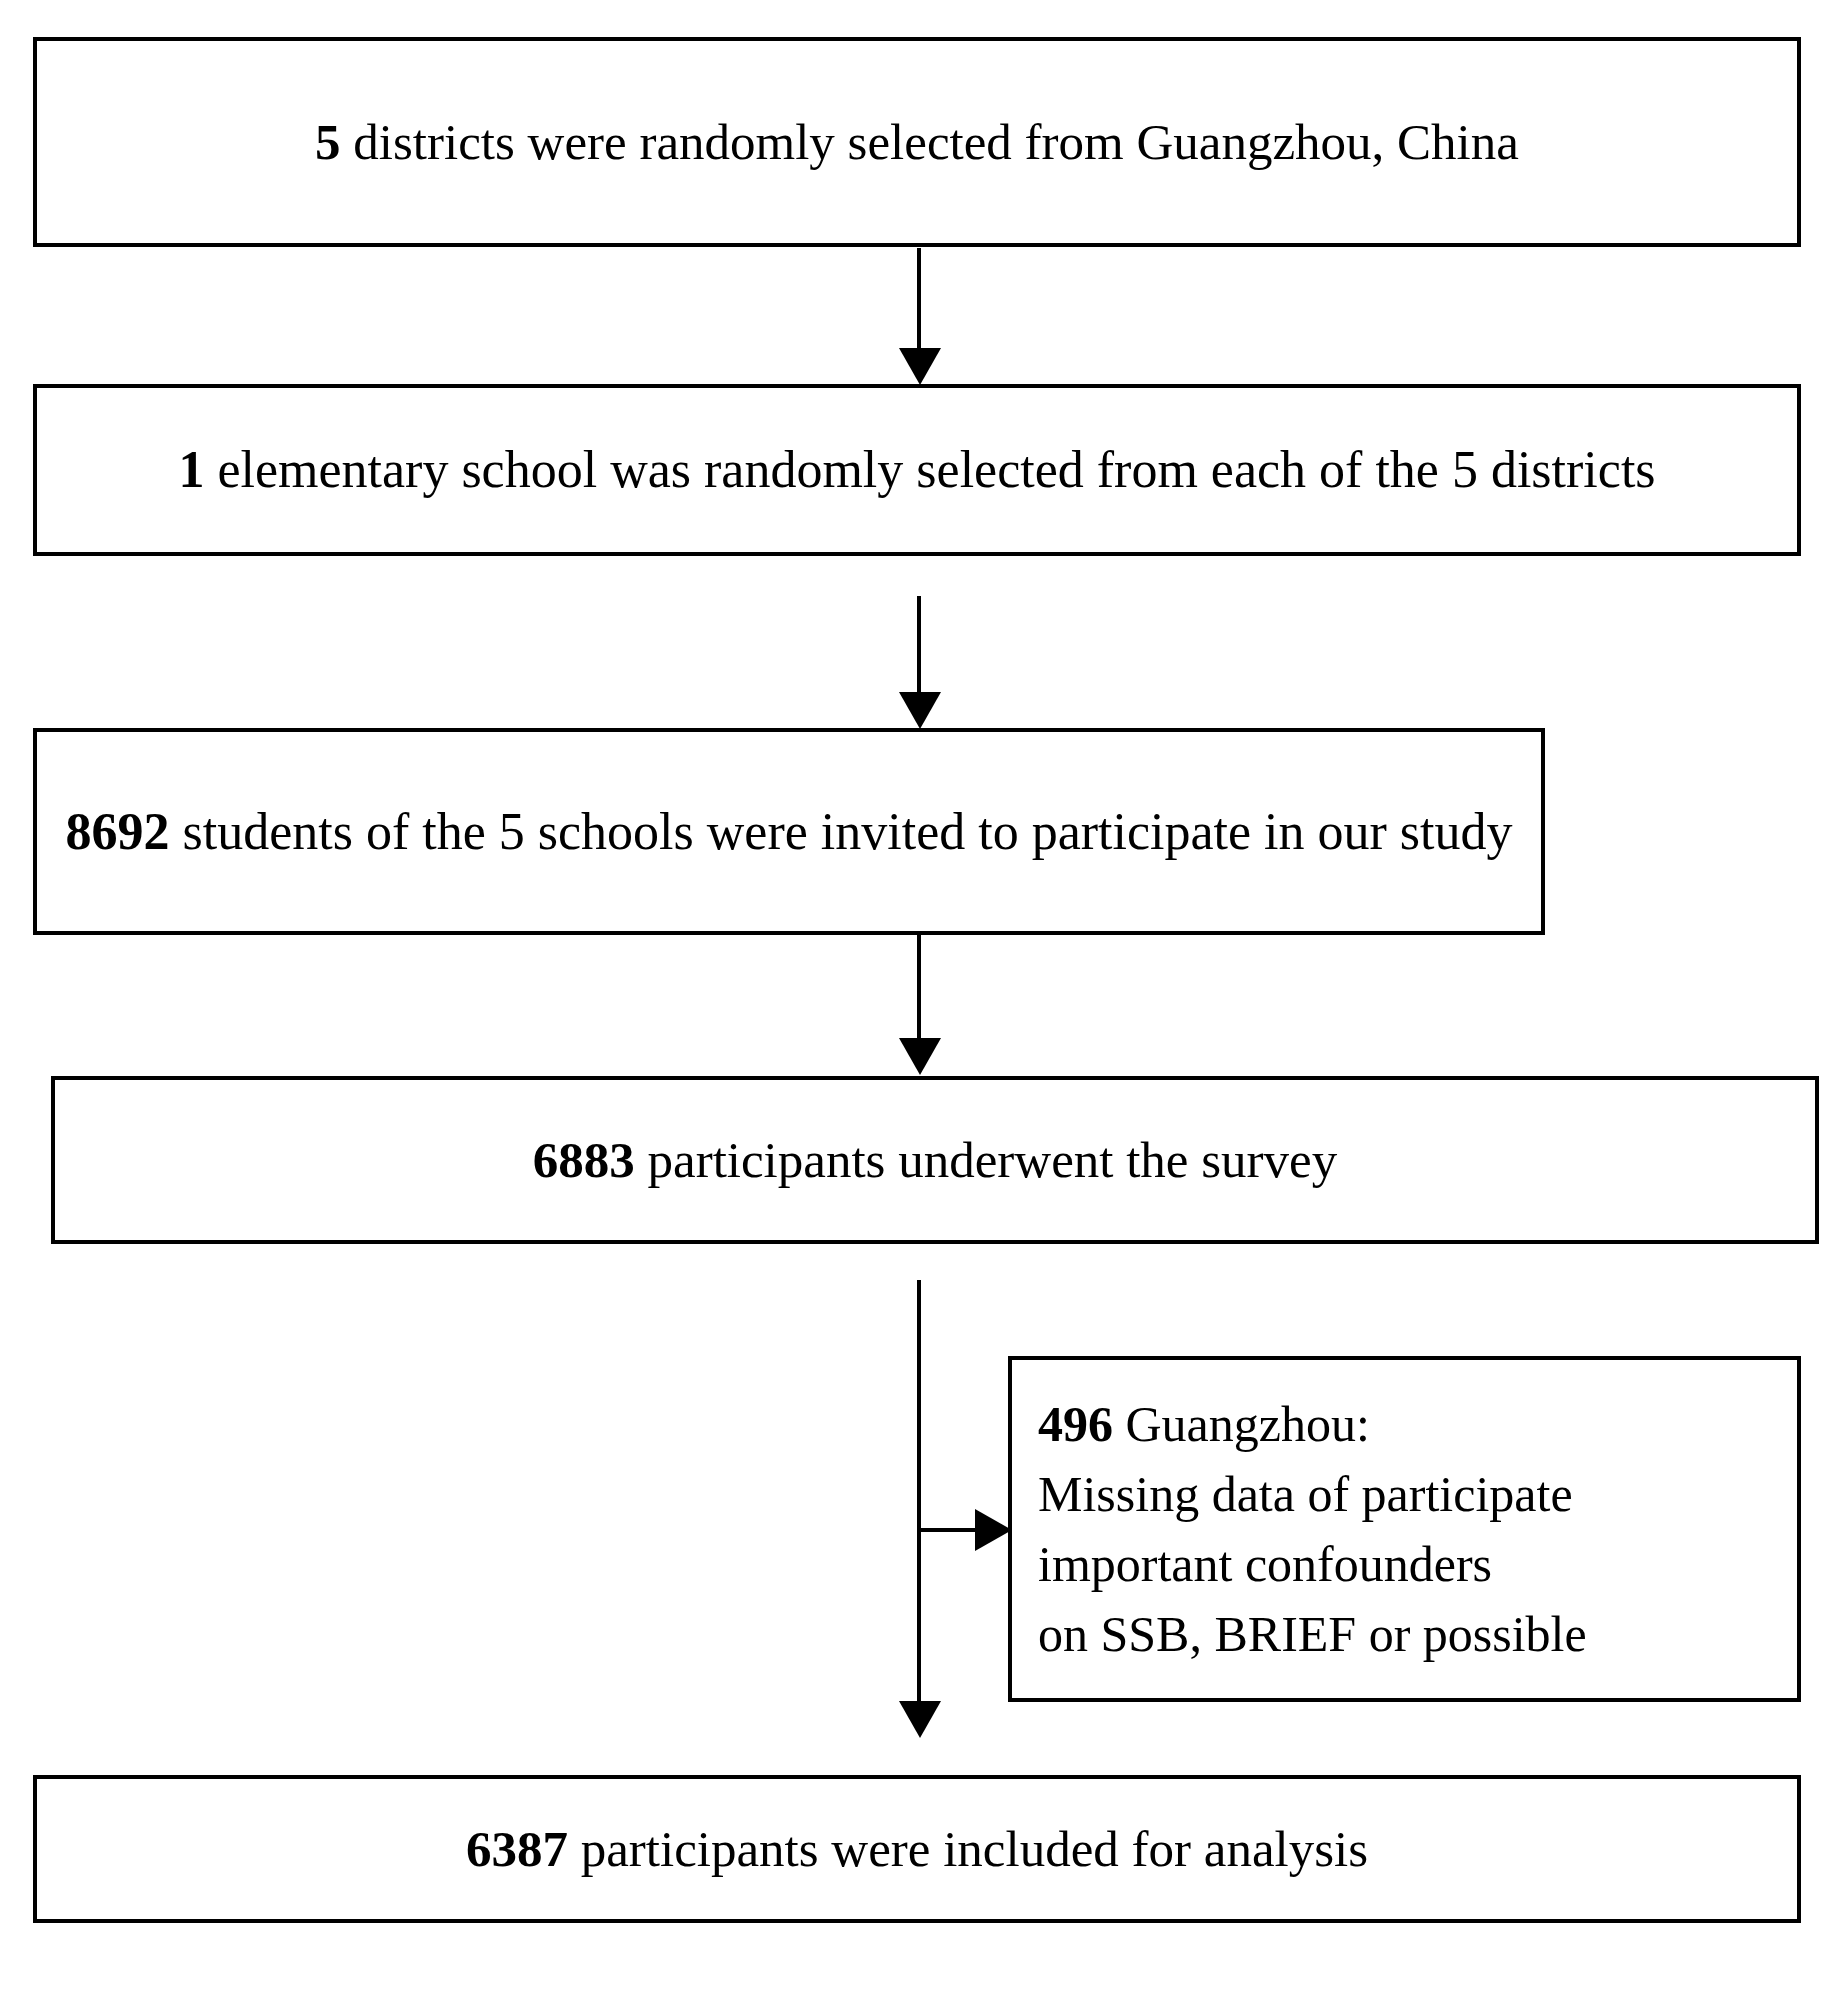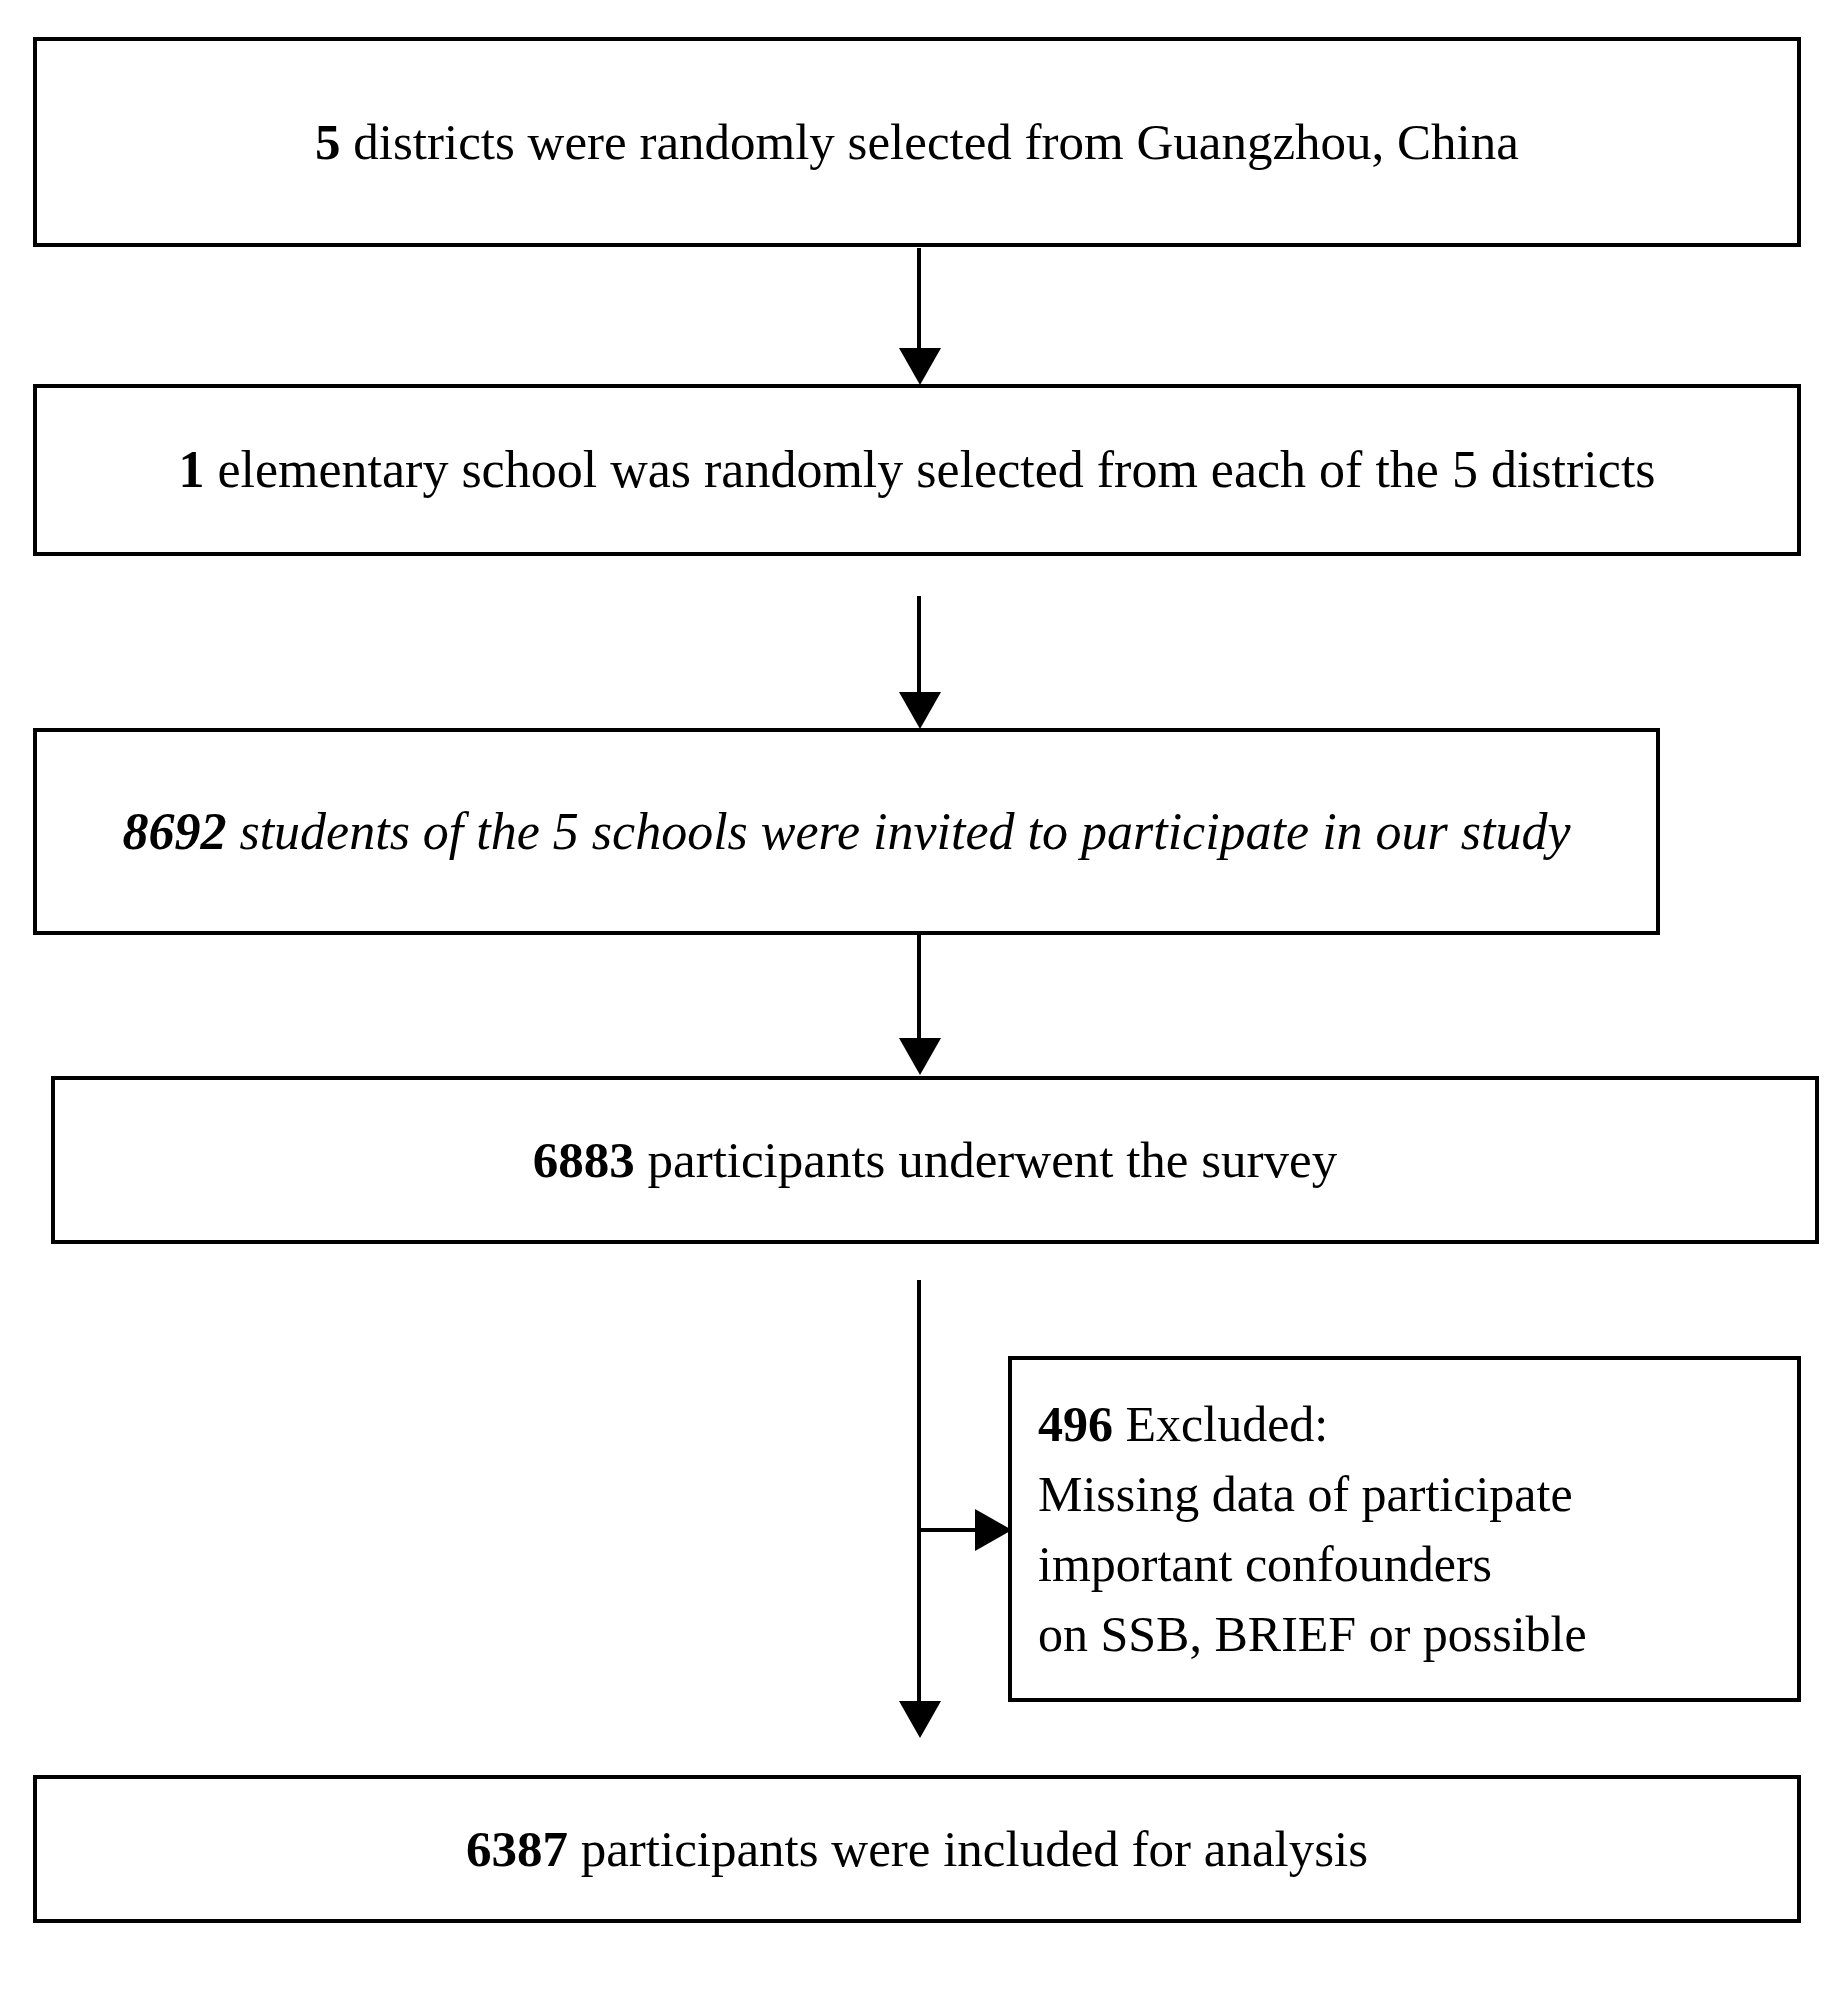--- a/index.html
+++ b/index.html
@@ -37,21 +37,21 @@
   }
   .flow-box .box-text .num {
     font-weight: bold;
   }
 
   
   #box-districts { left: 33px;  top: 37px;   width: 1768px; height: 210px; }
   
   #box-schools   { left: 33px;  top: 384px;  width: 1768px; height: 172px; }
   
-  #box-invited   { left: 33px;  top: 728px;  width: 1627px; height: 207px; font-style: italic; }
+  #box-invited   { left: 33px;  top: 728px;  width: 1512px; height: 207px; }
   
   #box-surveyed  { left: 51px;  top: 1076px; width: 1768px; height: 168px; }
   
   #box-analyzed  { left: 33px;  top: 1775px; width: 1768px; height: 148px; }
 
   
   #box-schools .box-text { font-size: 52px; }
   #box-invited .box-text { font-size: 52px; }
 
   
@@ -151,21 +151,21 @@
     <div class="box-text"><span class="num">6883</span><span> participants underwent the survey</span></div>
   </div>
 
   <div class="conn-vline" id="conn-4-line"></div>
   <div class="arrow-down" id="conn-4-arrow"></div>
 
   <div class="conn-hline" id="conn-excl-line"></div>
   <div class="arrow-right" id="conn-excl-arrow"></div>
 
   <div id="box-excluded">
-    <div class="excl-line"><span class="num">496</span><span> Excluded:</span></div>
+    <div class="excl-line"><span class="num">496</span><span> Guangzhou:</span></div>
     <div class="excl-line">Missing data of participate</div>
     <div class="excl-line">important confounders</div>
     <div class="excl-line">on SSB, BRIEF or possible</div>
   </div>
 
   <div class="flow-box" id="box-analyzed">
     <div class="box-text"><span class="num">6387</span><span> participants were included for analysis</span></div>
   </div>
 
 </div>

